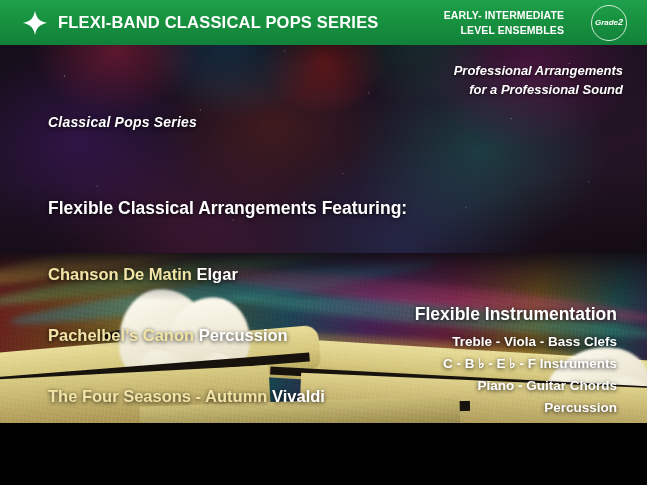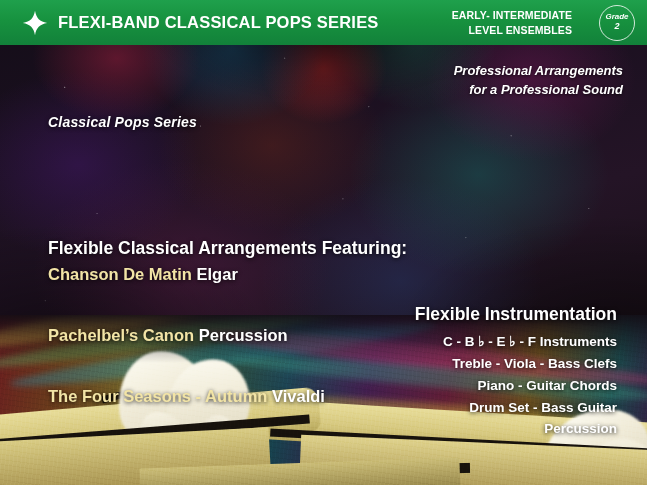--- a/index.html
+++ b/index.html
@@ -7,21 +7,21 @@
     padding: 0;
     background: #000;
   }
   body {
     font-family: "Liberation Sans", sans-serif;
   }
 
   .cover {
     position: relative;
     width: 647px;
-    height: 485px;
+    height: 423px;
     overflow: hidden;
     background: #0369a1;
     user-select: none;
   }
 
   
   .bg-base {
     position: absolute;
     inset: 0;
     background:
@@ -184,27 +184,26 @@
     margin-left: auto;
     margin-right: 27px;
     color: #ffffff;
     font-size: 10.5px;
     font-weight: bold;
     line-height: 1.35;
     text-align: right;
     letter-spacing: 0.1px;
   }
   .grade-badge {
-    margin-right: 12px;
+    margin-right: 20px;
     width: 34px;
     height: 34px;
     border: 1.5px solid rgba(255,255,255,0.8);
     border-radius: 50%;
     display: flex;
-    flex-direction: column;
     align-items: center;
     justify-content: center;
     flex: 0 0 auto;
   }
   .grade-word {
     color: #ffffff;
     font-size: 8px;
     font-style: italic;
     font-weight: bold;
     line-height: 1;
@@ -252,21 +251,20 @@
     letter-spacing: 0.4px;
     white-space: nowrap;
     text-shadow: 0 2px 5px rgba(0,0,0,0.8);
   }
   .featuring {
     left: 48px;
     top: 198px;
     font-size: 17.5px;
     font-weight: bold;
     text-shadow: 0 1px 4px rgba(0,0,0,0.8);
-    margin-top: 40px;
   }
   .repertoire {
     left: 48px;
     top: 226px;
     font-size: 16.5px;
     font-weight: bold;
     line-height: 1.53;
     text-shadow: 0 1px 4px rgba(0,0,0,0.8);
   }
   .rep-line { white-space: nowrap; margin-top: 36px; }
@@ -367,21 +365,20 @@
       </div>
       <div class="rep-line">
         <span class="rep-work">The Four Seasons - Autumn</span>
         <span class="rep-composer">Vivaldi</span>
       </div>
     </div>
 
     <div class="txt instr-heading">Flexible Instrumentation</div>
 
     <div class="txt instr-list">
+      <div class="instr-line">Treble - Viola - Bass Clefs</div>
       <div class="instr-line">C - B ♭ - E ♭ - F Instruments</div>
-      <div class="instr-line">Treble - Viola - Bass Clefs</div>
       <div class="instr-line">Piano - Guitar Chords</div>
-      <div class="instr-line">Drum Set - Bass Guitar</div>
       <div class="instr-line">Percussion</div>
     </div>
 
   </div>
 </div>
 
 </body></html>

